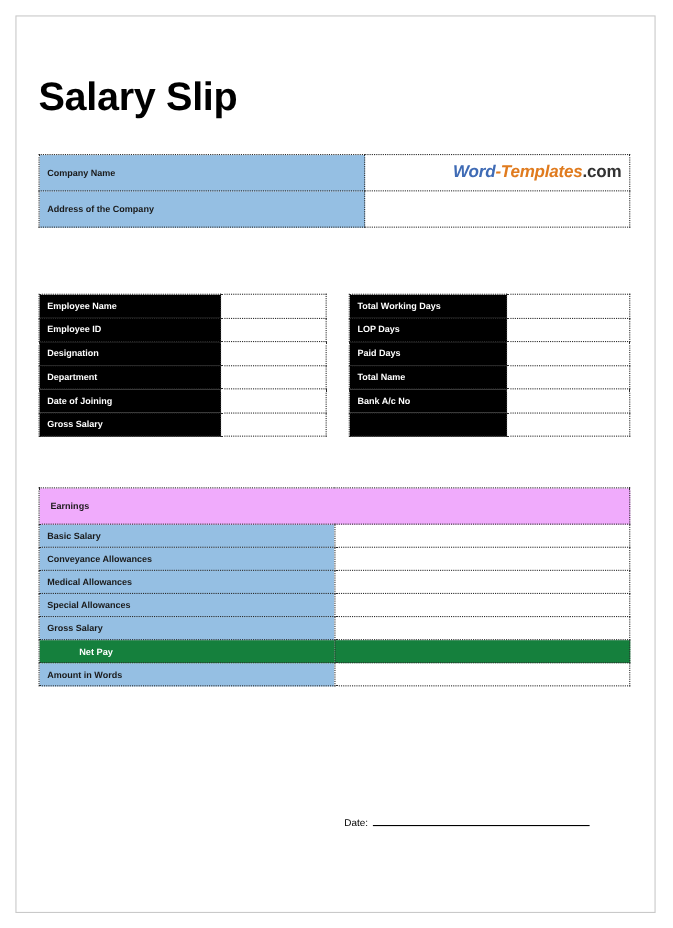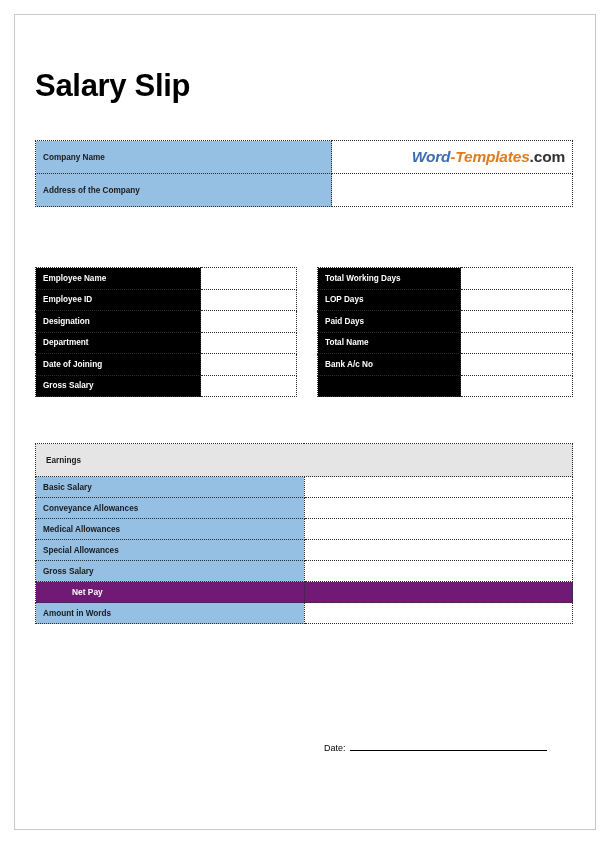--- a/index.html
+++ b/index.html
@@ -29,21 +29,21 @@
     top: 0;
     width: 538px;
     height: 100%;
   }
 
   
   .doc-title {
     position: absolute;
     left: 0;
     top: 55px;
-    font-size: 31px;
+    font-size: 36px;
     font-weight: bold;
     color: #000000;
     letter-spacing: -0.3px;
     line-height: 1;
   }
 
   
   .tbl {
     position: absolute;
     width: 538px;
@@ -96,33 +96,33 @@
   
   #employee-left-table { top: 252px; width: 262px; }
   #employee-left-table td { height: 20.5px; }
   #employee-right-table { top: 252px; left: 282px; width: 256px; }
   #employee-right-table td { height: 20.5px; }
 
   
   #earnings-table { top: 428px; }
   #earnings-table td { height: 20px; }
   .earnings-head {
-    background: #e5e5e5;
+    background: #f0abfc;
     color: #ffffff;
     font-size: 13px;
     font-weight: bold;
     height: 32px !important;
     padding-left: 10px !important;
   }
   .earn-label {
     font-weight: normal;
     font-size: 8.2px;
   }
   td.netpay {
-    background: #701a75;
+    background: #15803d;
     color: #ffffff;
     font-weight: bold;
     font-size: 8.4px;
     padding-left: 36px;
   }
 
   
   .sig-row {
     position: absolute;
     top: 725px;
@@ -132,21 +132,21 @@
   }
   .sig-group {
     position: absolute;
     display: flex;
     align-items: baseline;
     font-size: 9px;
     color: #000000;
     white-space: nowrap;
   }
   #signature-group { left: 0; }
-  #date-group { left: 281px; }
+  #date-group { left: 270px; }
   .sig-line {
     display: inline-block;
     border-bottom: 1.2px solid #000000;
     margin-left: 4px;
     height: 10px;
   }
   #signature-line { width: 142px; }
   #date-line { width: 197px; }
 </style>
 </head>

